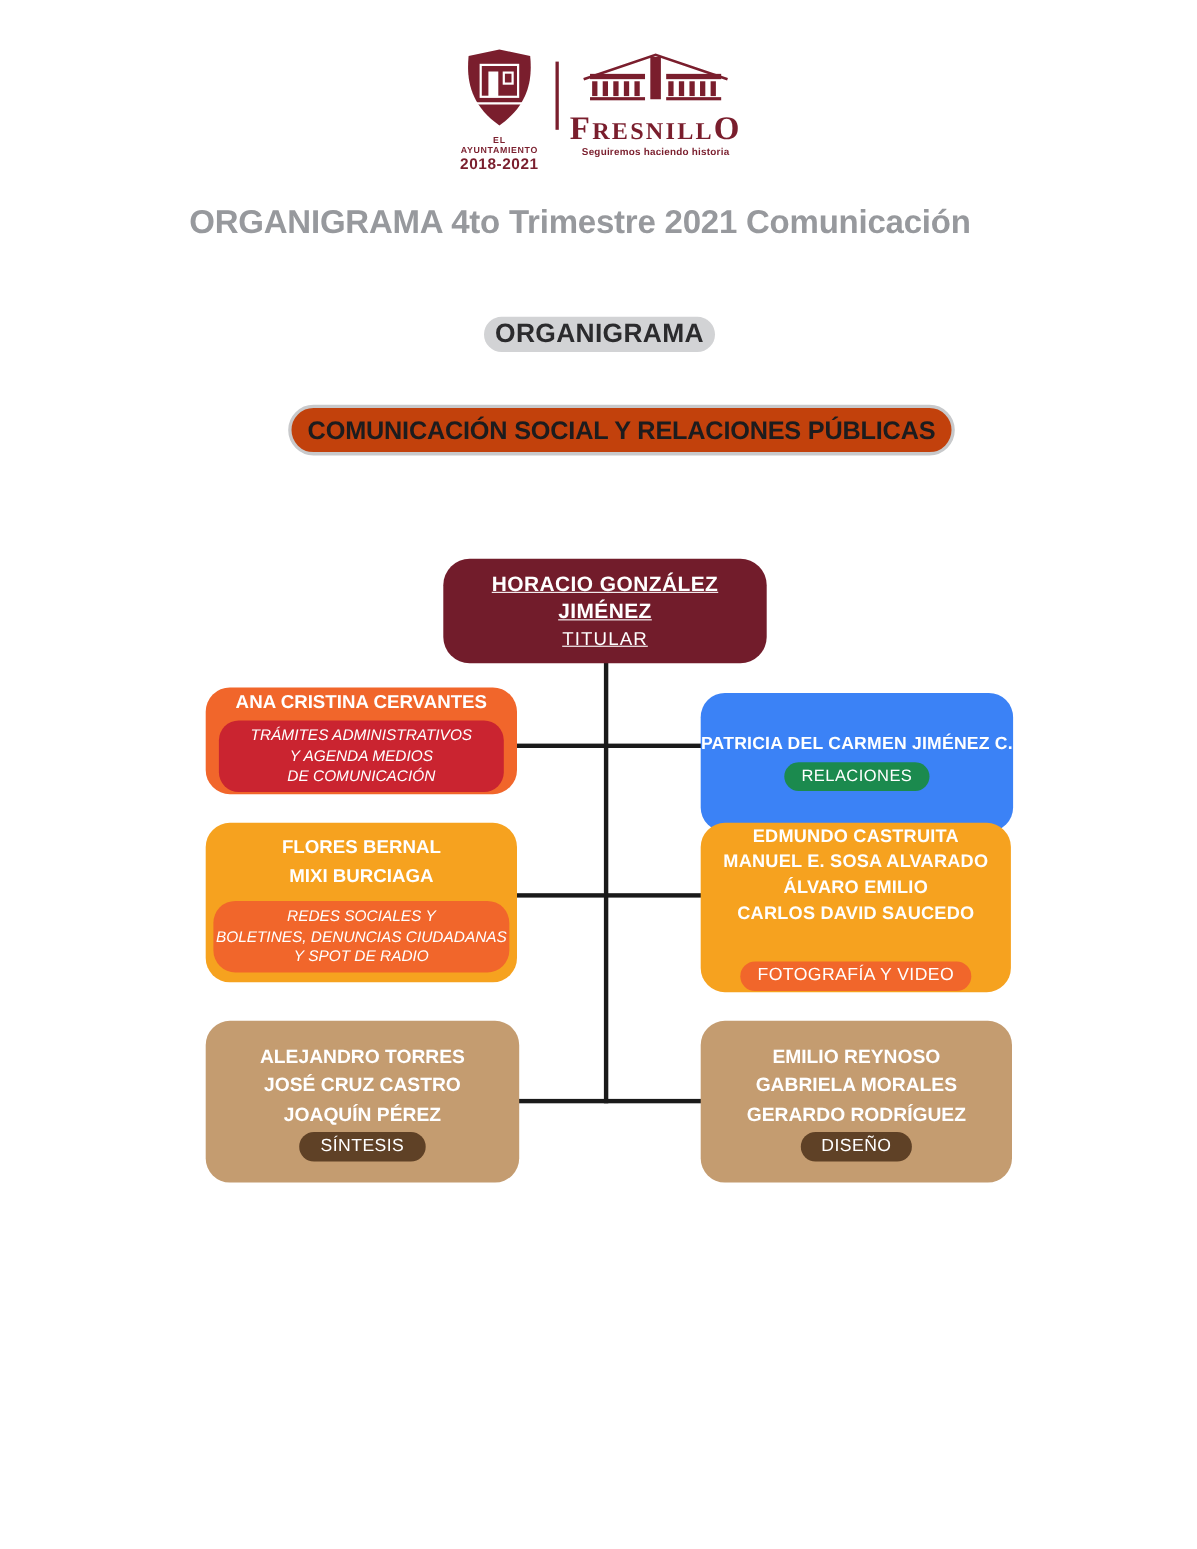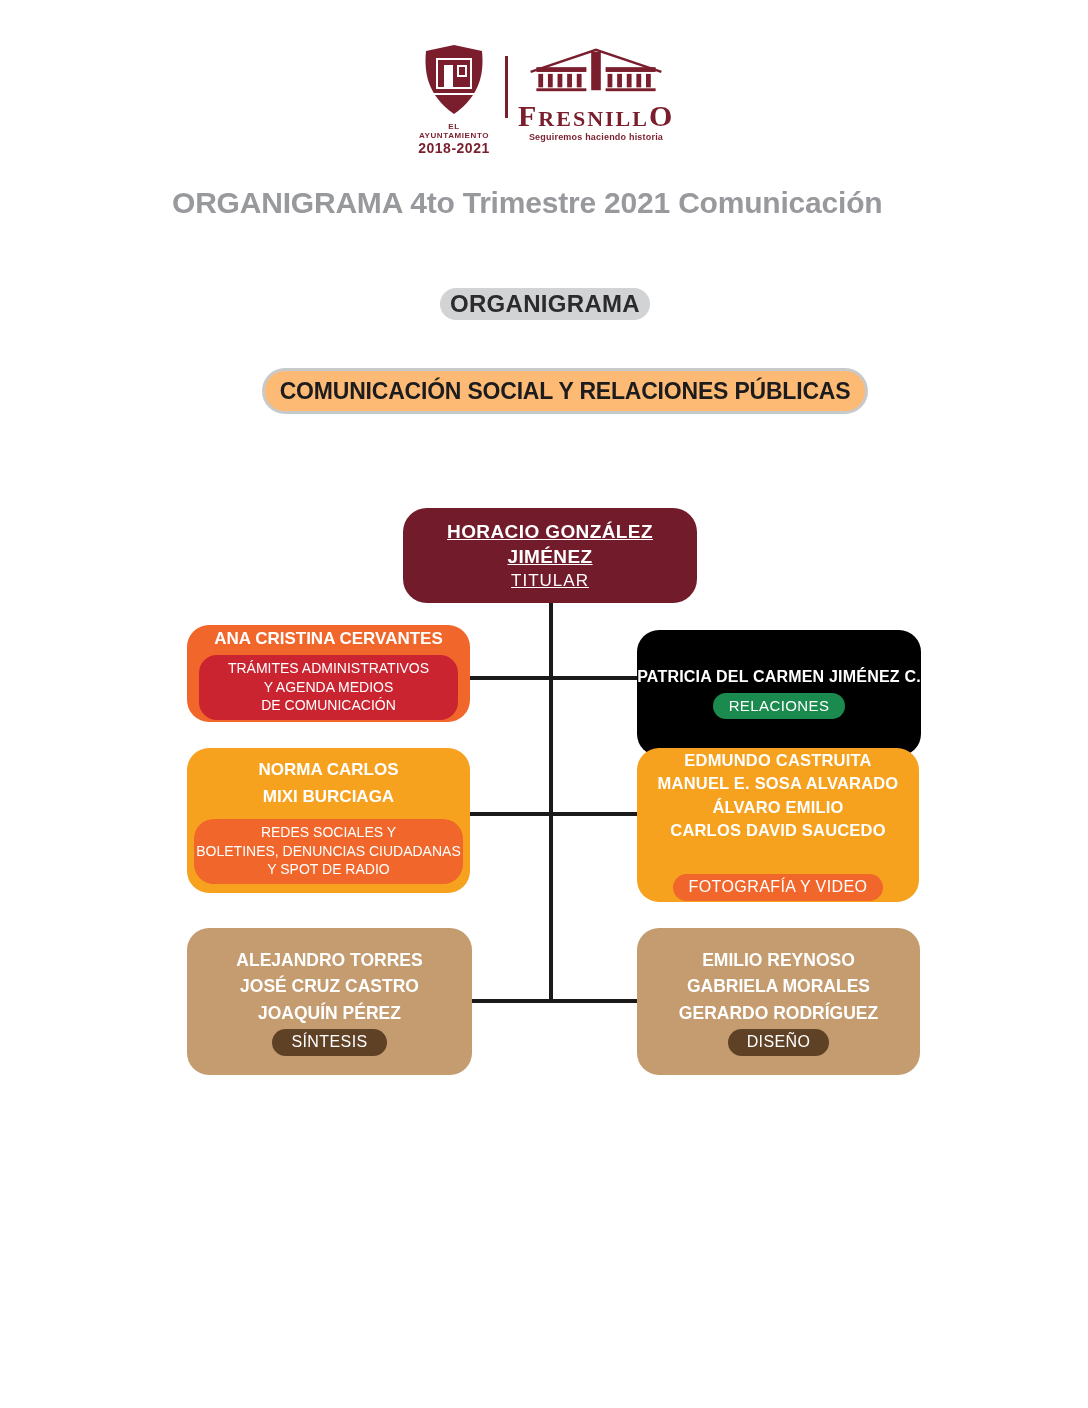--- a/index.html
+++ b/index.html
@@ -24,21 +24,21 @@
     position:absolute;left:172px;top:186px;width:780px;
     font-size:30px;font-weight:bold;color:#97999d;letter-spacing:-.2px;
   }
   .badge-organigrama{
     position:absolute;left:440px;top:288px;width:210px;height:32px;
     background:#d2d3d5;border-radius:22px;display:flex;align-items:center;justify-content:center;
     font-size:24px;font-weight:bold;color:#2b2b2d;letter-spacing:.3px;
   }
   .badge-department{
     position:absolute;left:262px;top:368px;width:606px;height:46px;box-sizing:border-box;
-    background:#fdba74;border:3px solid #c8c9cb;border-radius:23px;
+    background:#c2410c;border:3px solid #c8c9cb;border-radius:23px;
     display:flex;align-items:center;justify-content:center;
     font-size:23px;font-weight:bold;color:#1c1c1e;letter-spacing:-.2px;
   }
 
   
   .connector{position:absolute;background:#1a1a1a;z-index:0;}
   .conn-v{left:549px;top:601px;width:4px;height:402px;}
   .conn-h1{left:462px;top:676px;width:186px;height:4px;}
   .conn-h2{left:462px;top:812px;width:186px;height:4px;}
   .conn-h3{left:462px;top:999px;width:186px;height:4px;}
@@ -53,24 +53,24 @@
   .name-line{display:block;}
 
   .node-root{left:403px;top:508px;width:294px;height:95px;background:#721c2b;border-radius:24px;text-decoration:underline;}
   .node-root .node-name{font-size:19px;line-height:1.3;letter-spacing:.4px;padding:0 34px;}
   .node-root .node-role{font-size:17px;font-weight:normal;letter-spacing:1px;margin-top:1px;}
 
   .node-ana{left:187px;top:625px;width:283px;height:97px;background:#f1662b;padding-top:2px;}
   .node-ana .node-name{font-size:17px;}
   .pill-wide{
     background:#ca2430;border-radius:18px;width:259px;margin-top:6px;padding:4px 0 5px;
-    font-size:14px;line-height:1.32;font-weight:normal;
-  }
-
-  .node-patricia{left:637px;top:630px;width:284px;height:126px;background:#000000;text-align:center;}
+    font-size:14px;line-height:1.32;font-weight:normal;font-style:italic;
+  }
+
+  .node-patricia{left:637px;top:630px;width:284px;height:126px;background:#3b82f6;text-align:center;}
   .node-patricia .node-name{font-size:16px;letter-spacing:.2px;}
   .pill-small{
     display:inline-block;border-radius:17px;margin-top:7px;padding:4px 16px 5px;
     font-size:15px;font-weight:normal;letter-spacing:.4px;
   }
   .pill-green{background:#1b8a4e;}
   .pill-orange{background:#f1662b;}
   .pill-brown{background:#5f4126;}
 
   .node-norma{left:187px;top:748px;width:283px;height:145px;background:#f6a21f;}
@@ -158,21 +158,21 @@
     </div>
   </div>
 
   <div class="node node-patricia">
     <div class="node-name">PATRICIA DEL CARMEN JIMÉNEZ C.</div>
     <div class="pill-small pill-green">RELACIONES</div>
   </div>
 
   <div class="node node-norma">
     <div class="node-name">
-      <span class="name-line">NORMA CARLOS</span>
+      <span class="name-line">FLORES BERNAL</span>
       <span class="name-line">MIXI BURCIAGA</span>
     </div>
     <div class="pill-wide">
       <span class="name-line">REDES SOCIALES Y</span>
       <span class="name-line">BOLETINES, DENUNCIAS CIUDADANAS</span>
       <span class="name-line">Y SPOT DE RADIO</span>
     </div>
   </div>
 
   <div class="node node-foto">

